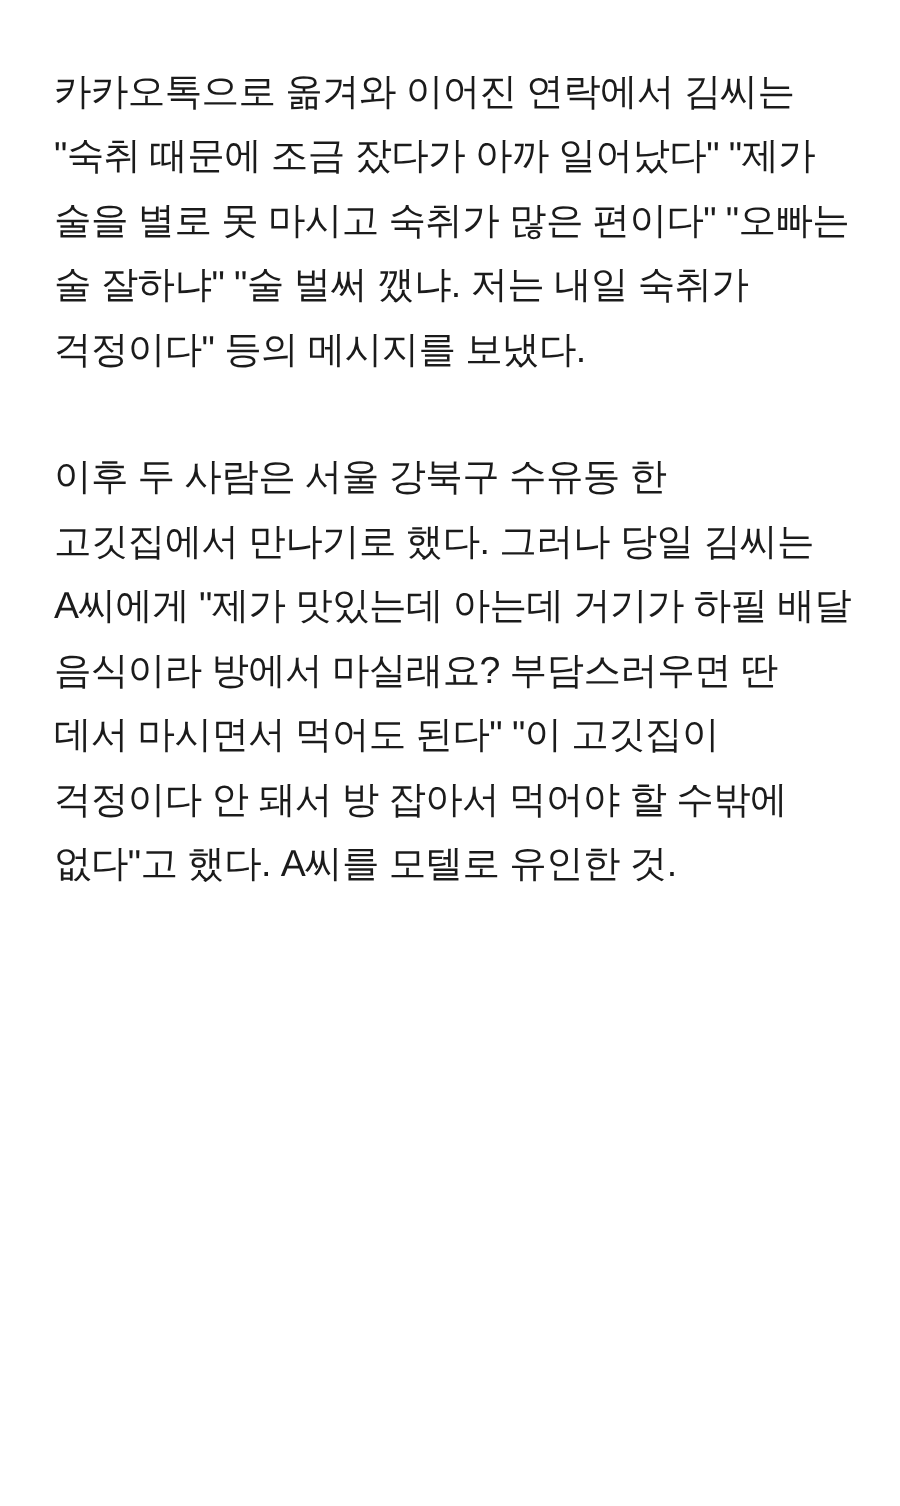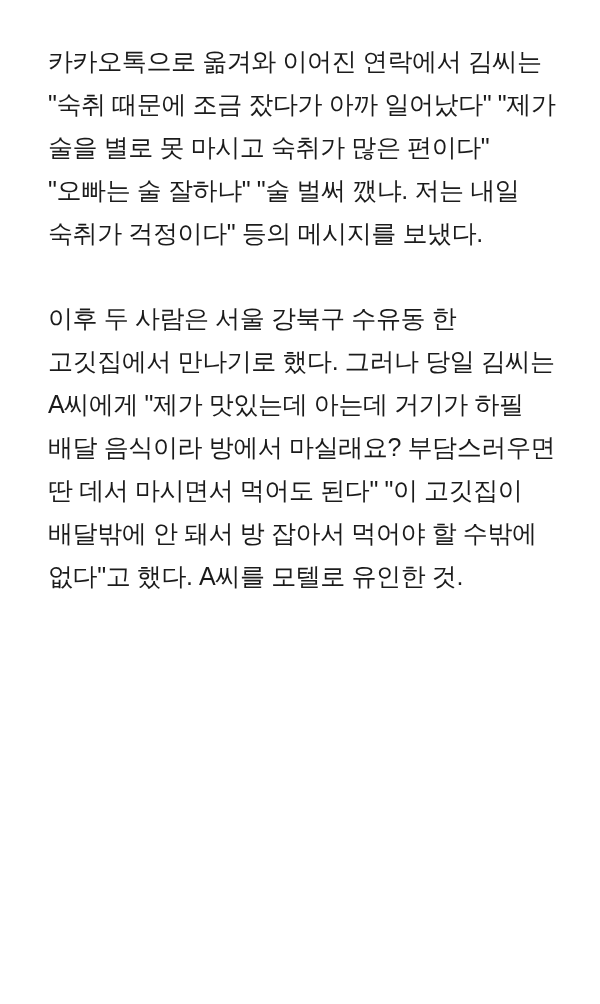--- a/index.html
+++ b/index.html
@@ -19,27 +19,27 @@
     width: 600px;
     height: 1004px;
     padding: 40px 32px 24px 32px;
     background: #ffffff;
   }
   .para {
     font-size: 25px;
     line-height: 43px;
     letter-spacing: -0.4px;
     word-break: keep-all;
-    margin: 0 0 42px 16px;
+    margin: 0 0 42px 4px;
     color: #1b1b1b;
     text-align: left;
   }
   .para:last-child {
     margin-bottom: 0;
   }
 </style>
 </head>
 <body>
 
 <div class="article">
   <p class="para">카카오톡으로 옮겨와 이어진 연락에서 김씨는 "숙취 때문에 조금 잤다가 아까 일어났다" "제가 술을 별로 못 마시고 숙취가 많은 편이다" "오빠는 술 잘하냐" "술 벌써 깼냐. 저는 내일 숙취가 걱정이다" 등의 메시지를 보냈다.</p>
-  <p class="para">이후 두 사람은 서울 강북구 수유동 한 고깃집에서 만나기로 했다. 그러나 당일 김씨는 A씨에게 "제가 맛있는데 아는데 거기가 하필 배달 음식이라 방에서 마실래요? 부담스러우면 딴 데서 마시면서 먹어도 된다" "이 고깃집이 배달밖에 안 돼서 방 잡아서 먹어야 할 수밖에 없다"고 했다. A씨를 모텔로 유인한 것.</p>
+  <p class="para">이후 두 사람은 서울 강북구 수유동 한 고깃집에서 만나기로 했다. 그러나 당일 김씨는 A씨에게 "제가 맛있는데 아는데 거기가 하필 배달 음식이라 방에서 마실래요? 부담스러우면 딴 데서 마시면서 먹어도 된다" "이 고깃집이 걱정이다 안 돼서 방 잡아서 먹어야 할 수밖에 없다"고 했다. A씨를 모텔로 유인한 것.</p>
 </div>
 
 </body></html>

